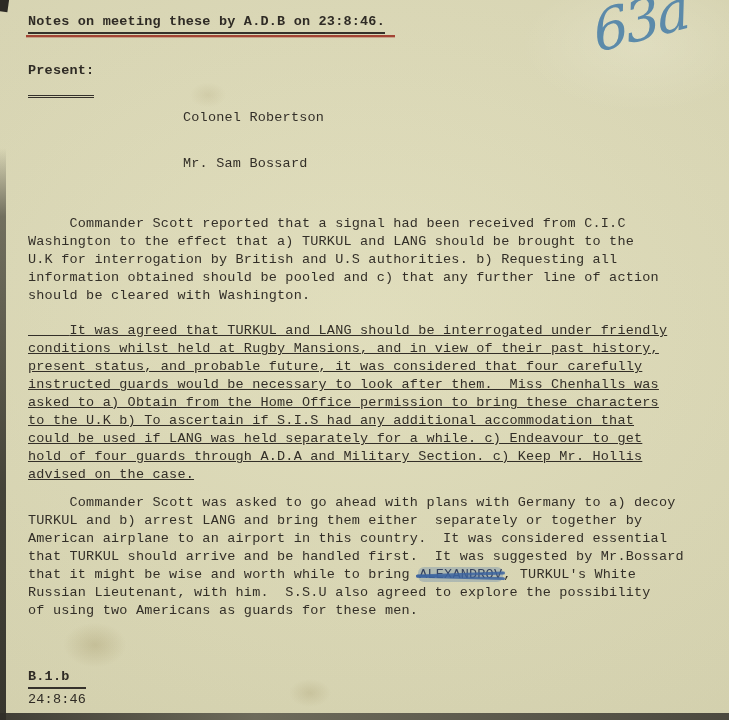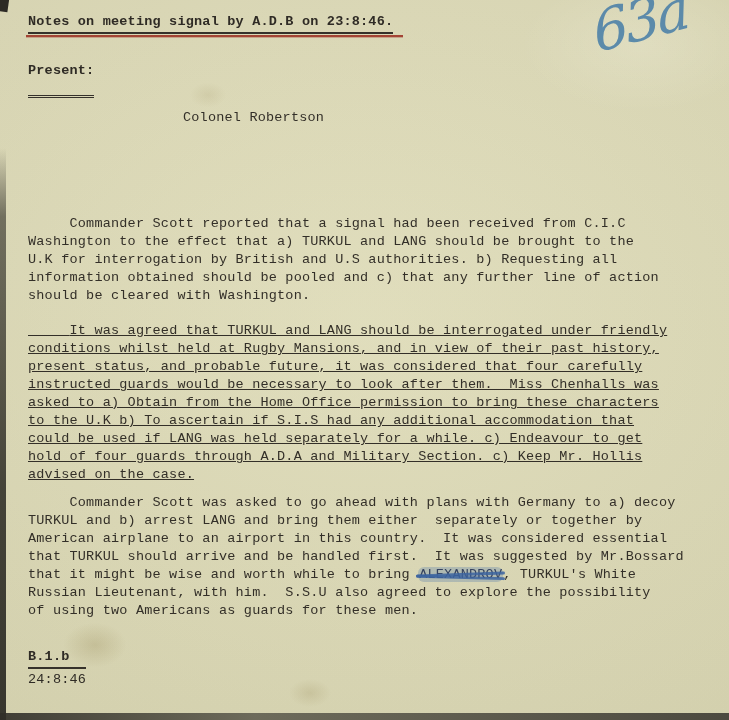--- a/index.html
+++ b/index.html
@@ -67,21 +67,21 @@
   .struck {
     position: relative; color: #35425f;
     background: rgba(70,110,170,0.28); border-radius: 6px; padding: 0 1px;
   }
   .struck::before, .struck::after {
     content: ""; position: absolute; left: -2px; right: -2px; height: 3px;
     background: #3c64a0; opacity: 0.85; border-radius: 2px;
   }
   .struck::before { top: 40%; transform: rotate(-2deg); }
   .struck::after  { top: 58%; transform: rotate(1.5deg); }
-  .footer { position: absolute; left: 28px; top: 648px; }
+  .footer { position: absolute; left: 28px; top: 668px; }
   .footer-ref {
     display: inline-block; font-weight: 700; color: #2f2b25;
     border-bottom: 2px solid #35312b; padding: 0 6px 1px 0; min-width: 52px;
   }
   .footer-date { margin-top: 2px; color: #2f2b25; }
   
   .page-number {
     position: absolute; left: 592px; top: -12px;
     font-family: "DejaVu Serif", serif; font-style: italic; font-weight: 400;
     font-size: 56px; letter-spacing: -3px;
@@ -94,27 +94,28 @@
 
 <div class="paper">
 
   <div class="corner-mark"></div>
   <div class="edge-left"></div>
   <div class="edge-bottom"></div>
 
   <div class="page-number">63a</div>
 
   <div class="title-wrap">
-    <h1 class="doc-title typed">Notes on meeting signal by A.D.B on 23:8:46.</h1>
+    <h1 class="doc-title typed">Notes on meeting these by A.D.B on 23:8:46.</h1>
   </div>
 
   <div class="present-label typed">Present:</div>
 
   <div class="attendees typed">
     <div class="attendee">Colonel Robertson</div>
+    <div class="attendee">Mr. Sam Bossard</div>
   </div>
 
   <div class="para para-1 typed">     Commander Scott reported that a signal had been received from C.I.C
 Washington to the effect that a) TURKUL and LANG should be brought to the
 U.K for interrogation by British and U.S authorities. b) Requesting all
 information obtained should be pooled and c) that any further line of action
 should be cleared with Washington.</div>
 
   <div class="para para-2 typed">     It was agreed that TURKUL and LANG should be interrogated under friendly
 conditions whilst held at Rugby Mansions, and in view of their past history,

